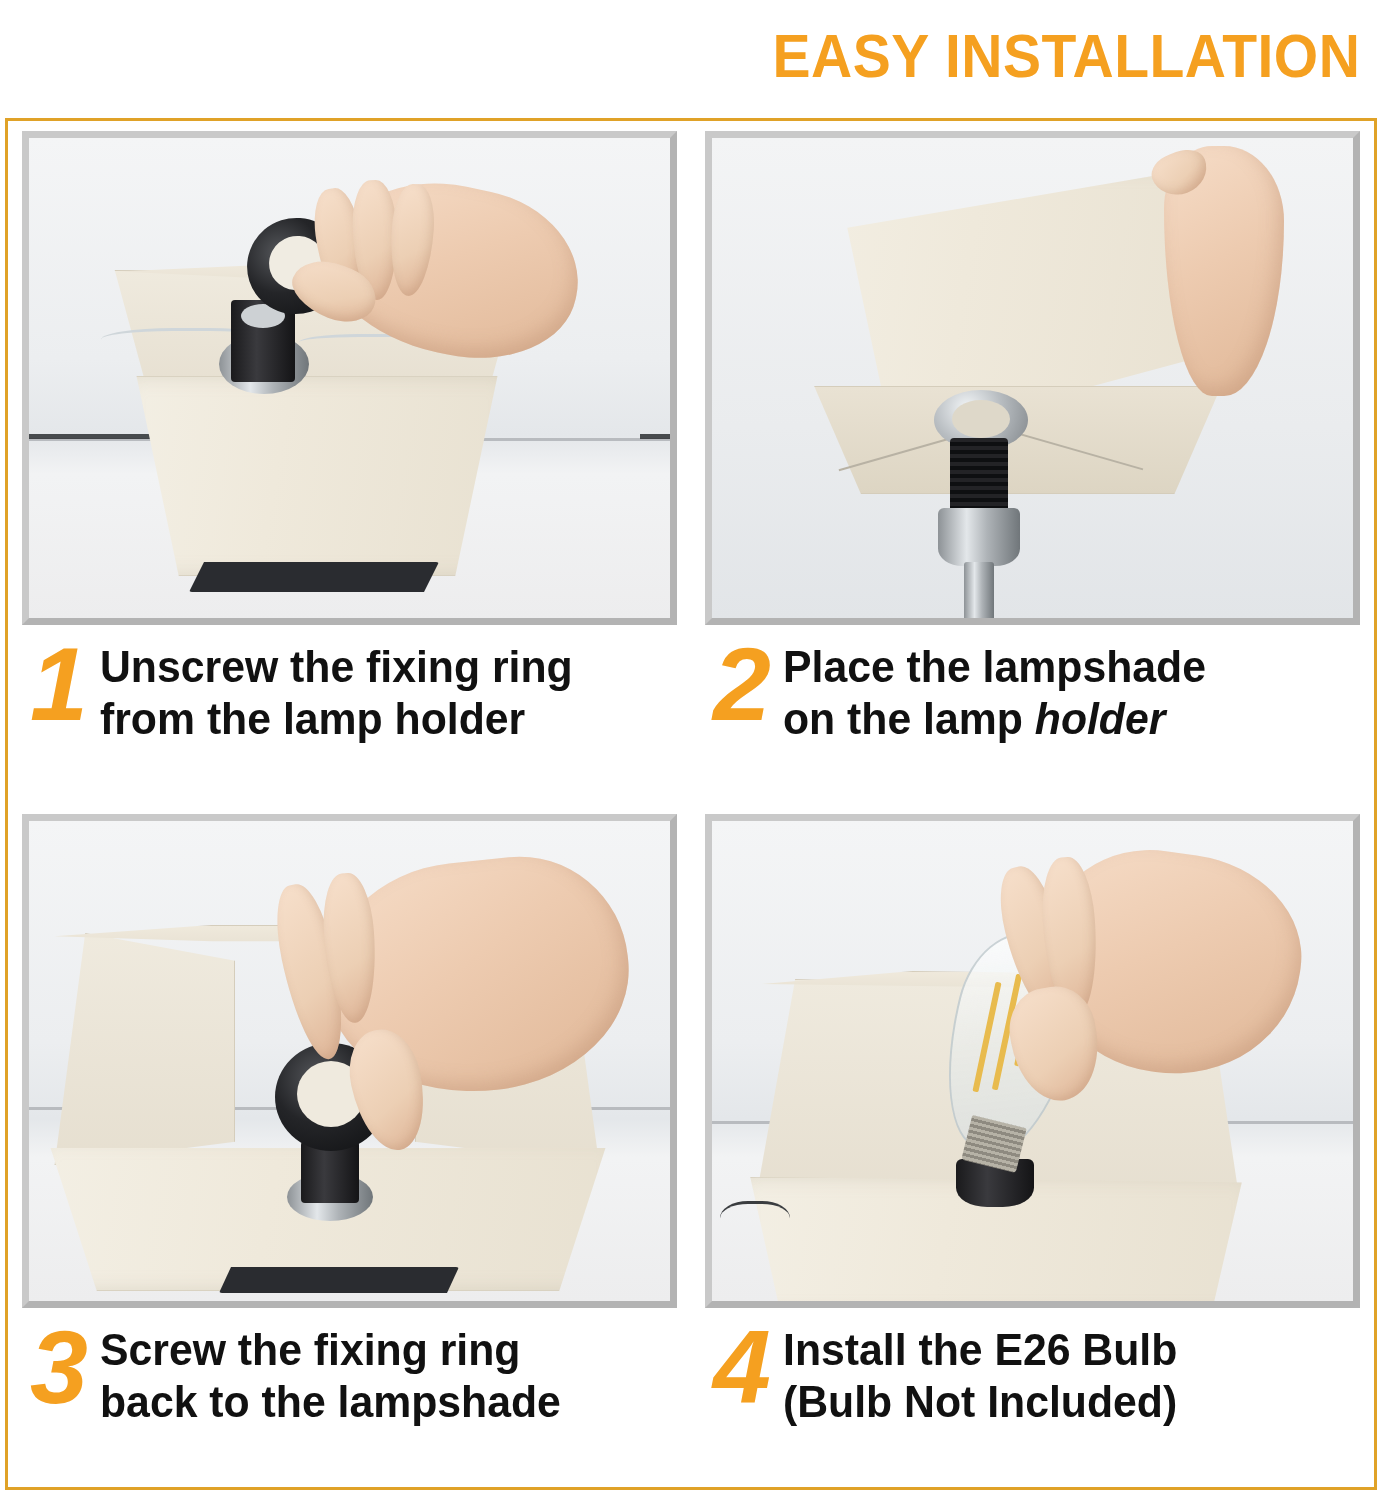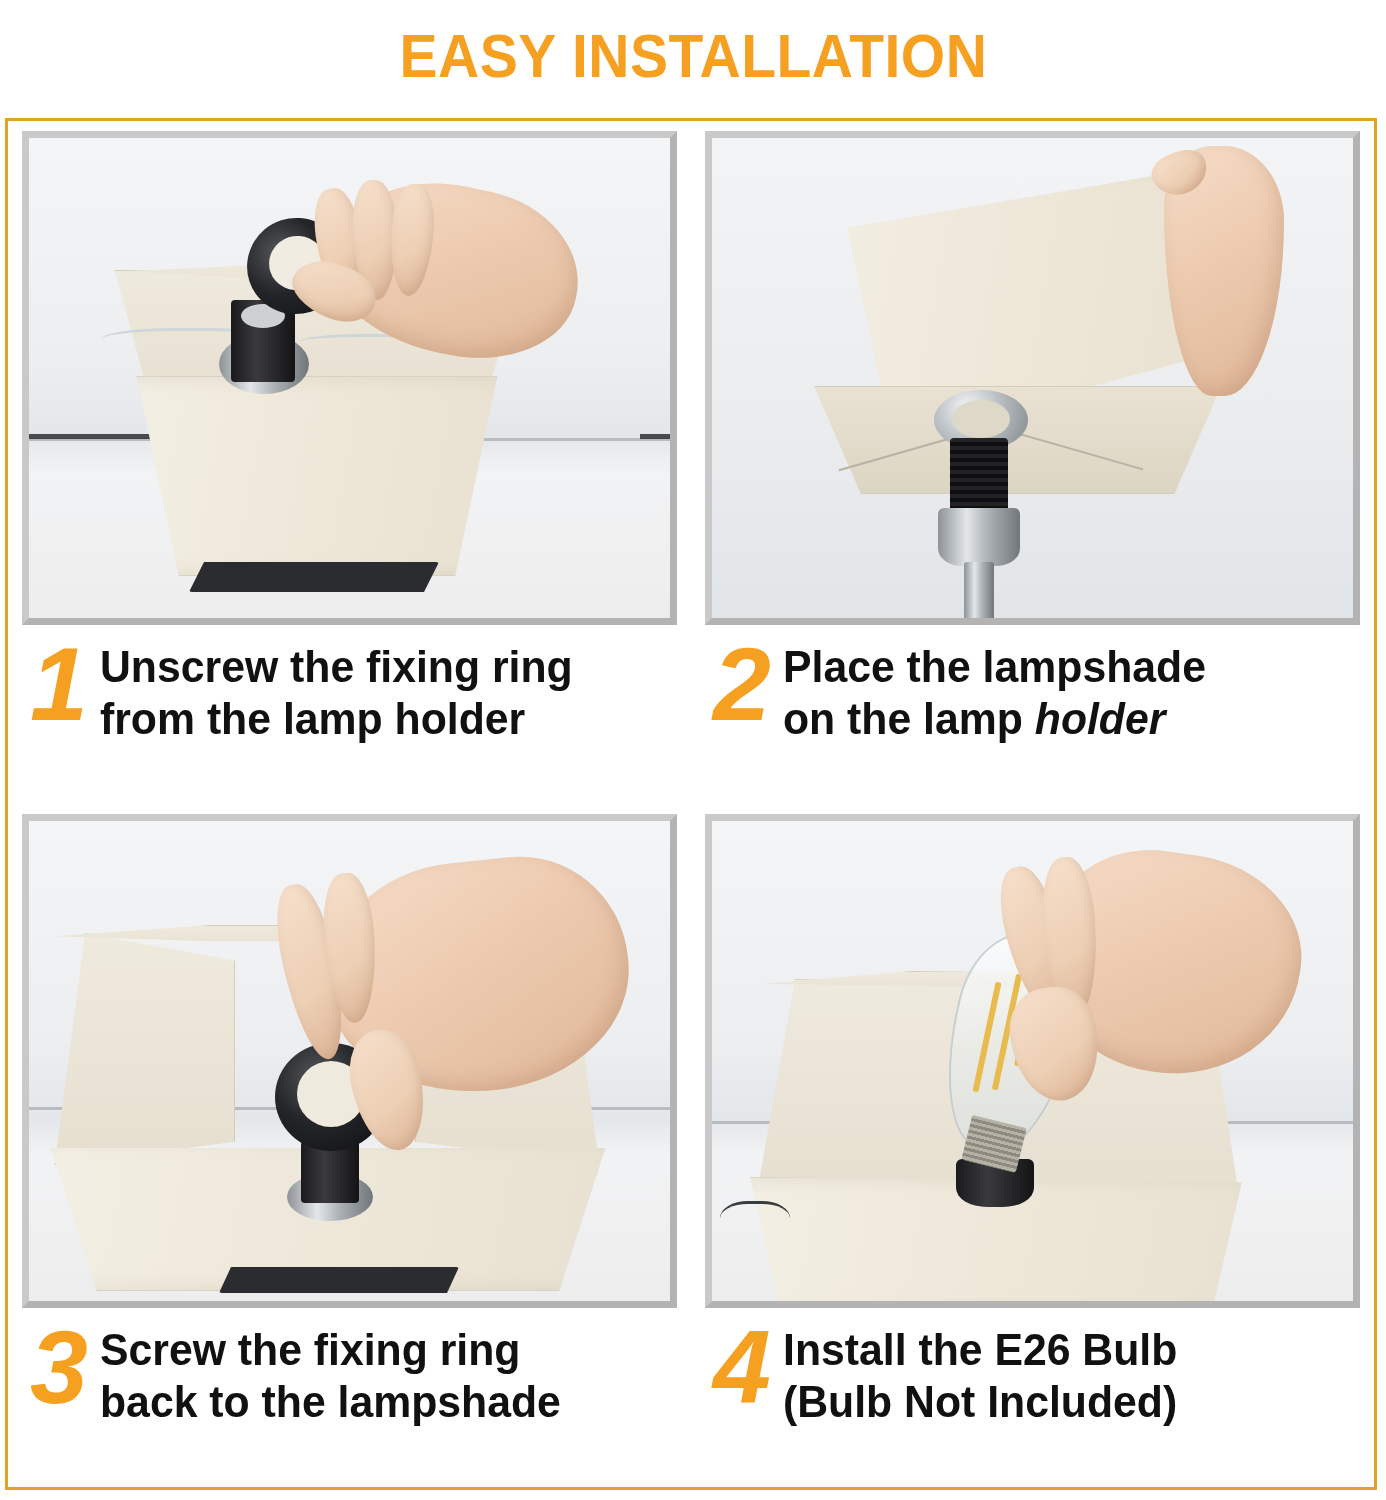--- a/index.html
+++ b/index.html
@@ -14,21 +14,21 @@
     overflow: hidden;
     position: relative;
   }
 
   
   .title-bar {
     width: 1386px;
     height: 112px;
     display: flex;
     align-items: center;
-    justify-content: center;
+    justify-content: flex-end;
     background: #ffffff;
   }
   .title-text {
     font-family: "Liberation Sans Narrow", "Liberation Sans", sans-serif;
     font-weight: bold;
     font-size: 62px;
     letter-spacing: 0.5px;
     color: #F5A020;
     transform: scaleX(0.92);
     transform-origin: center;

